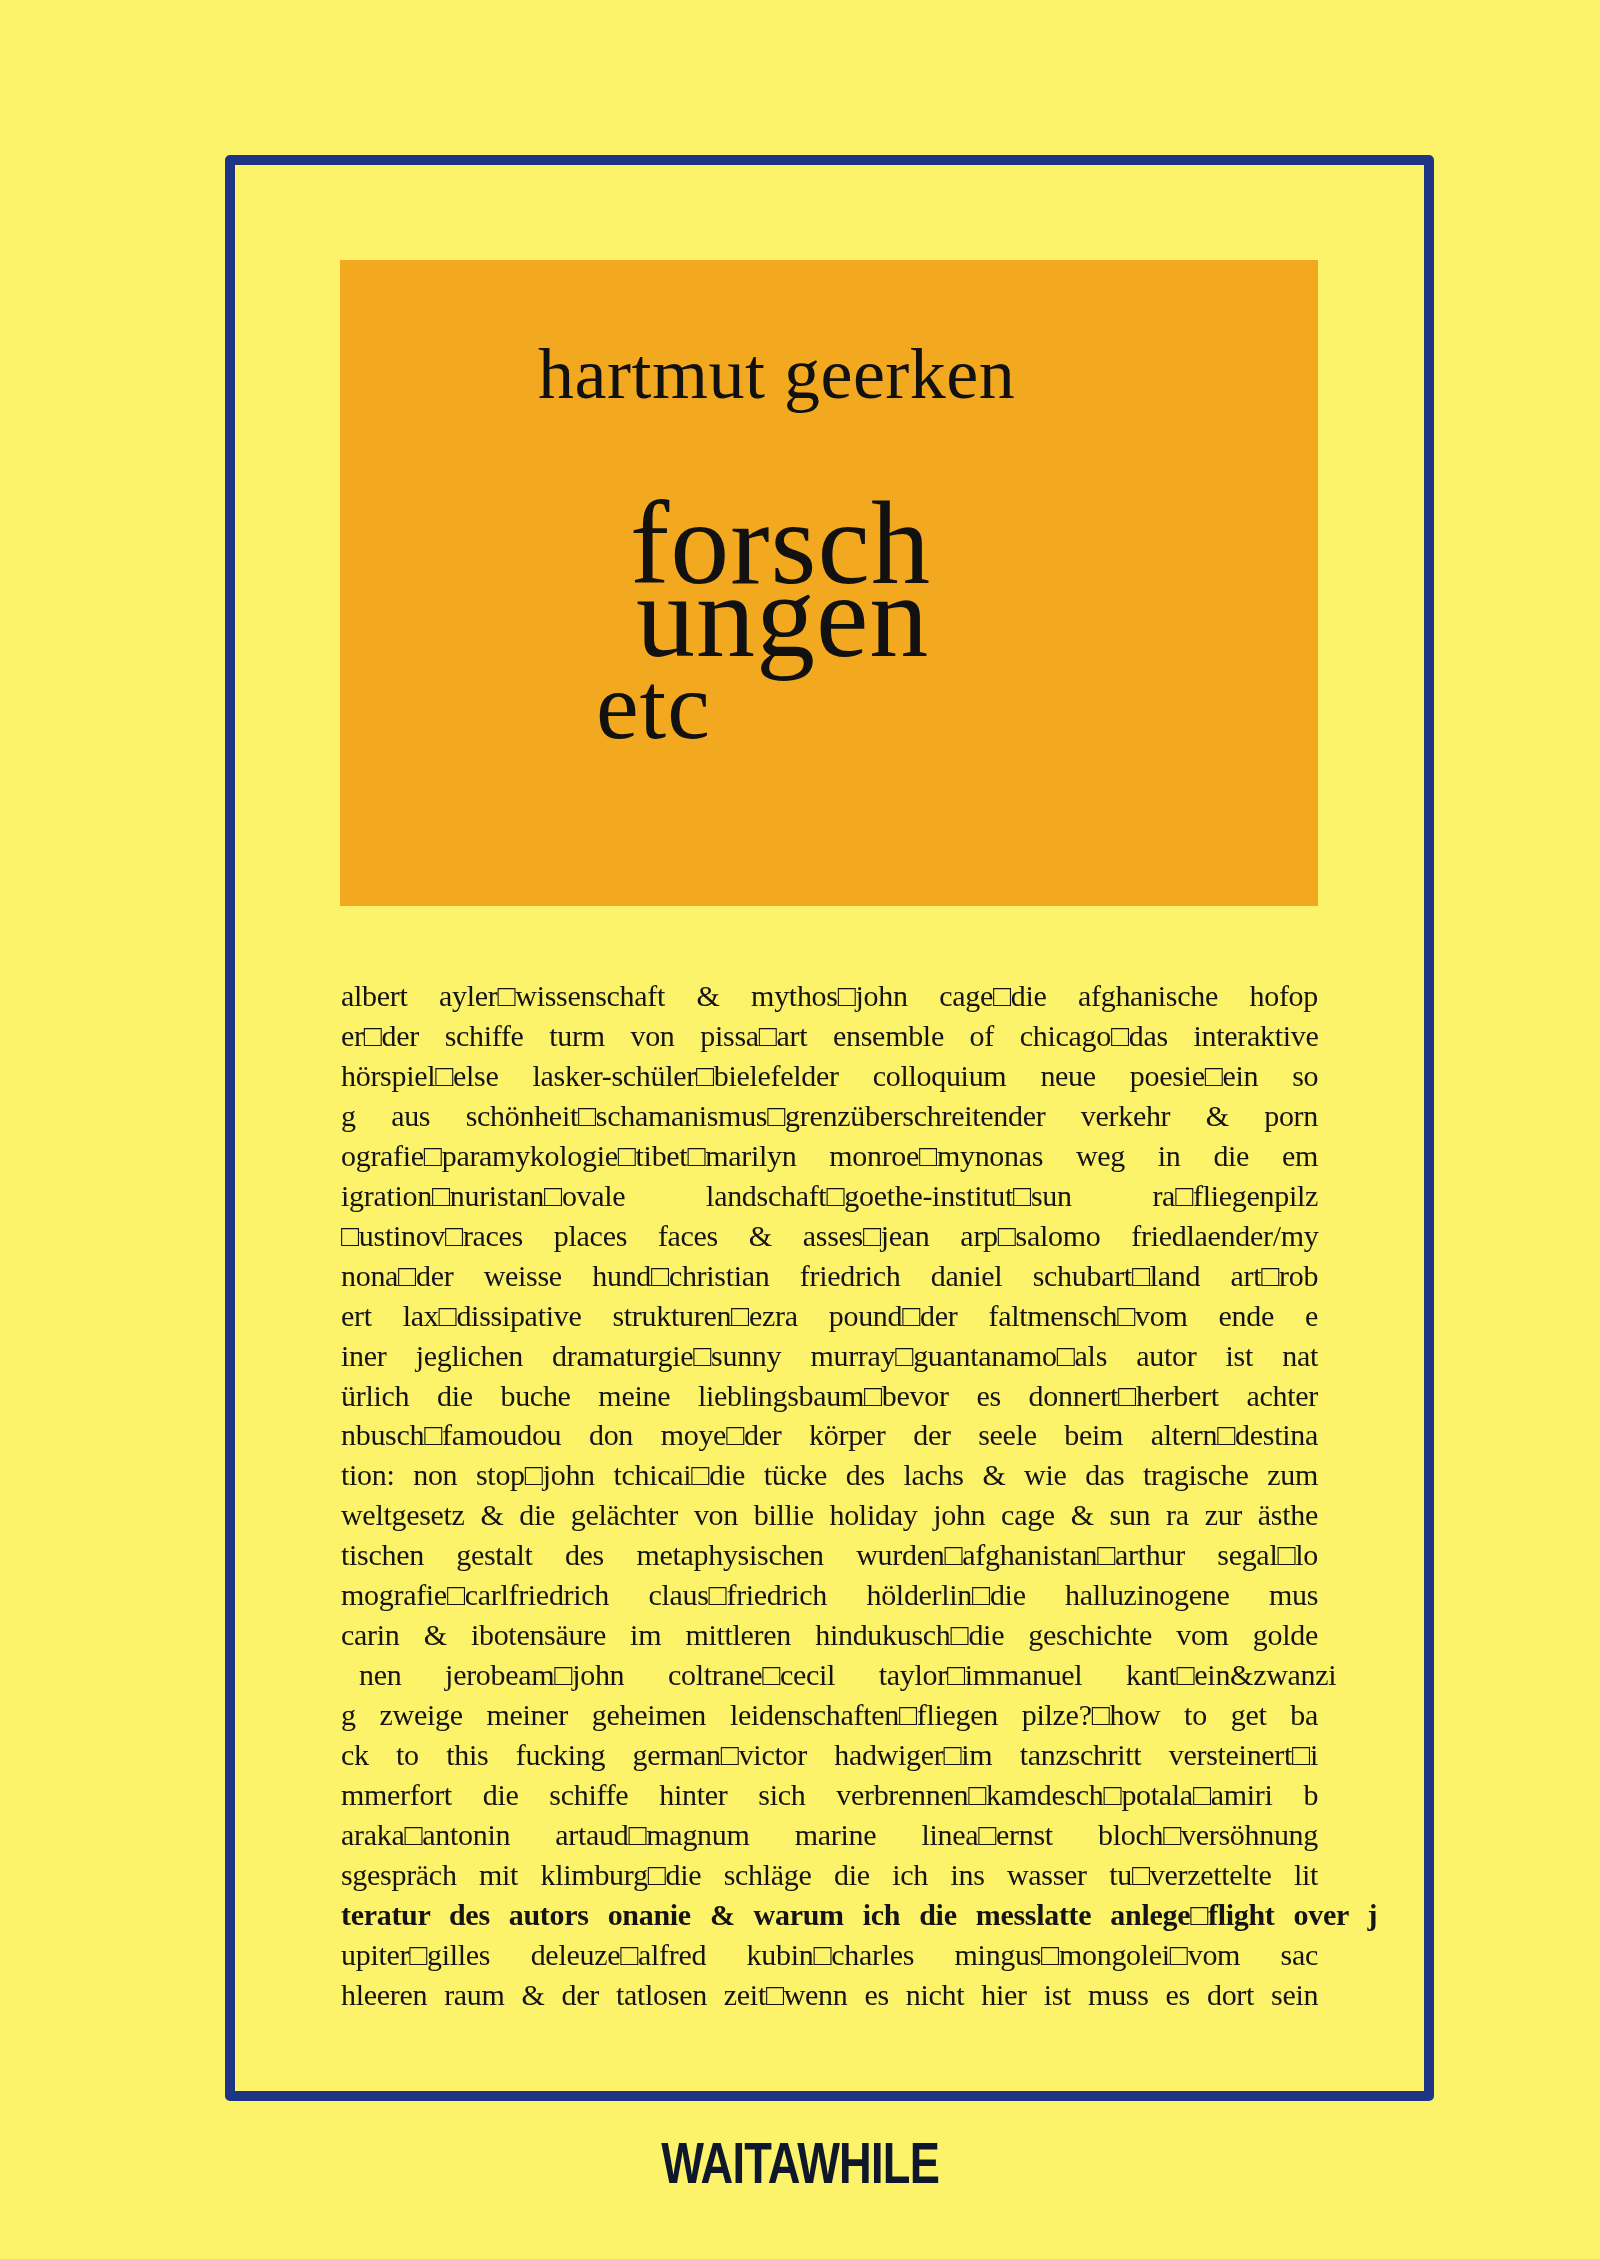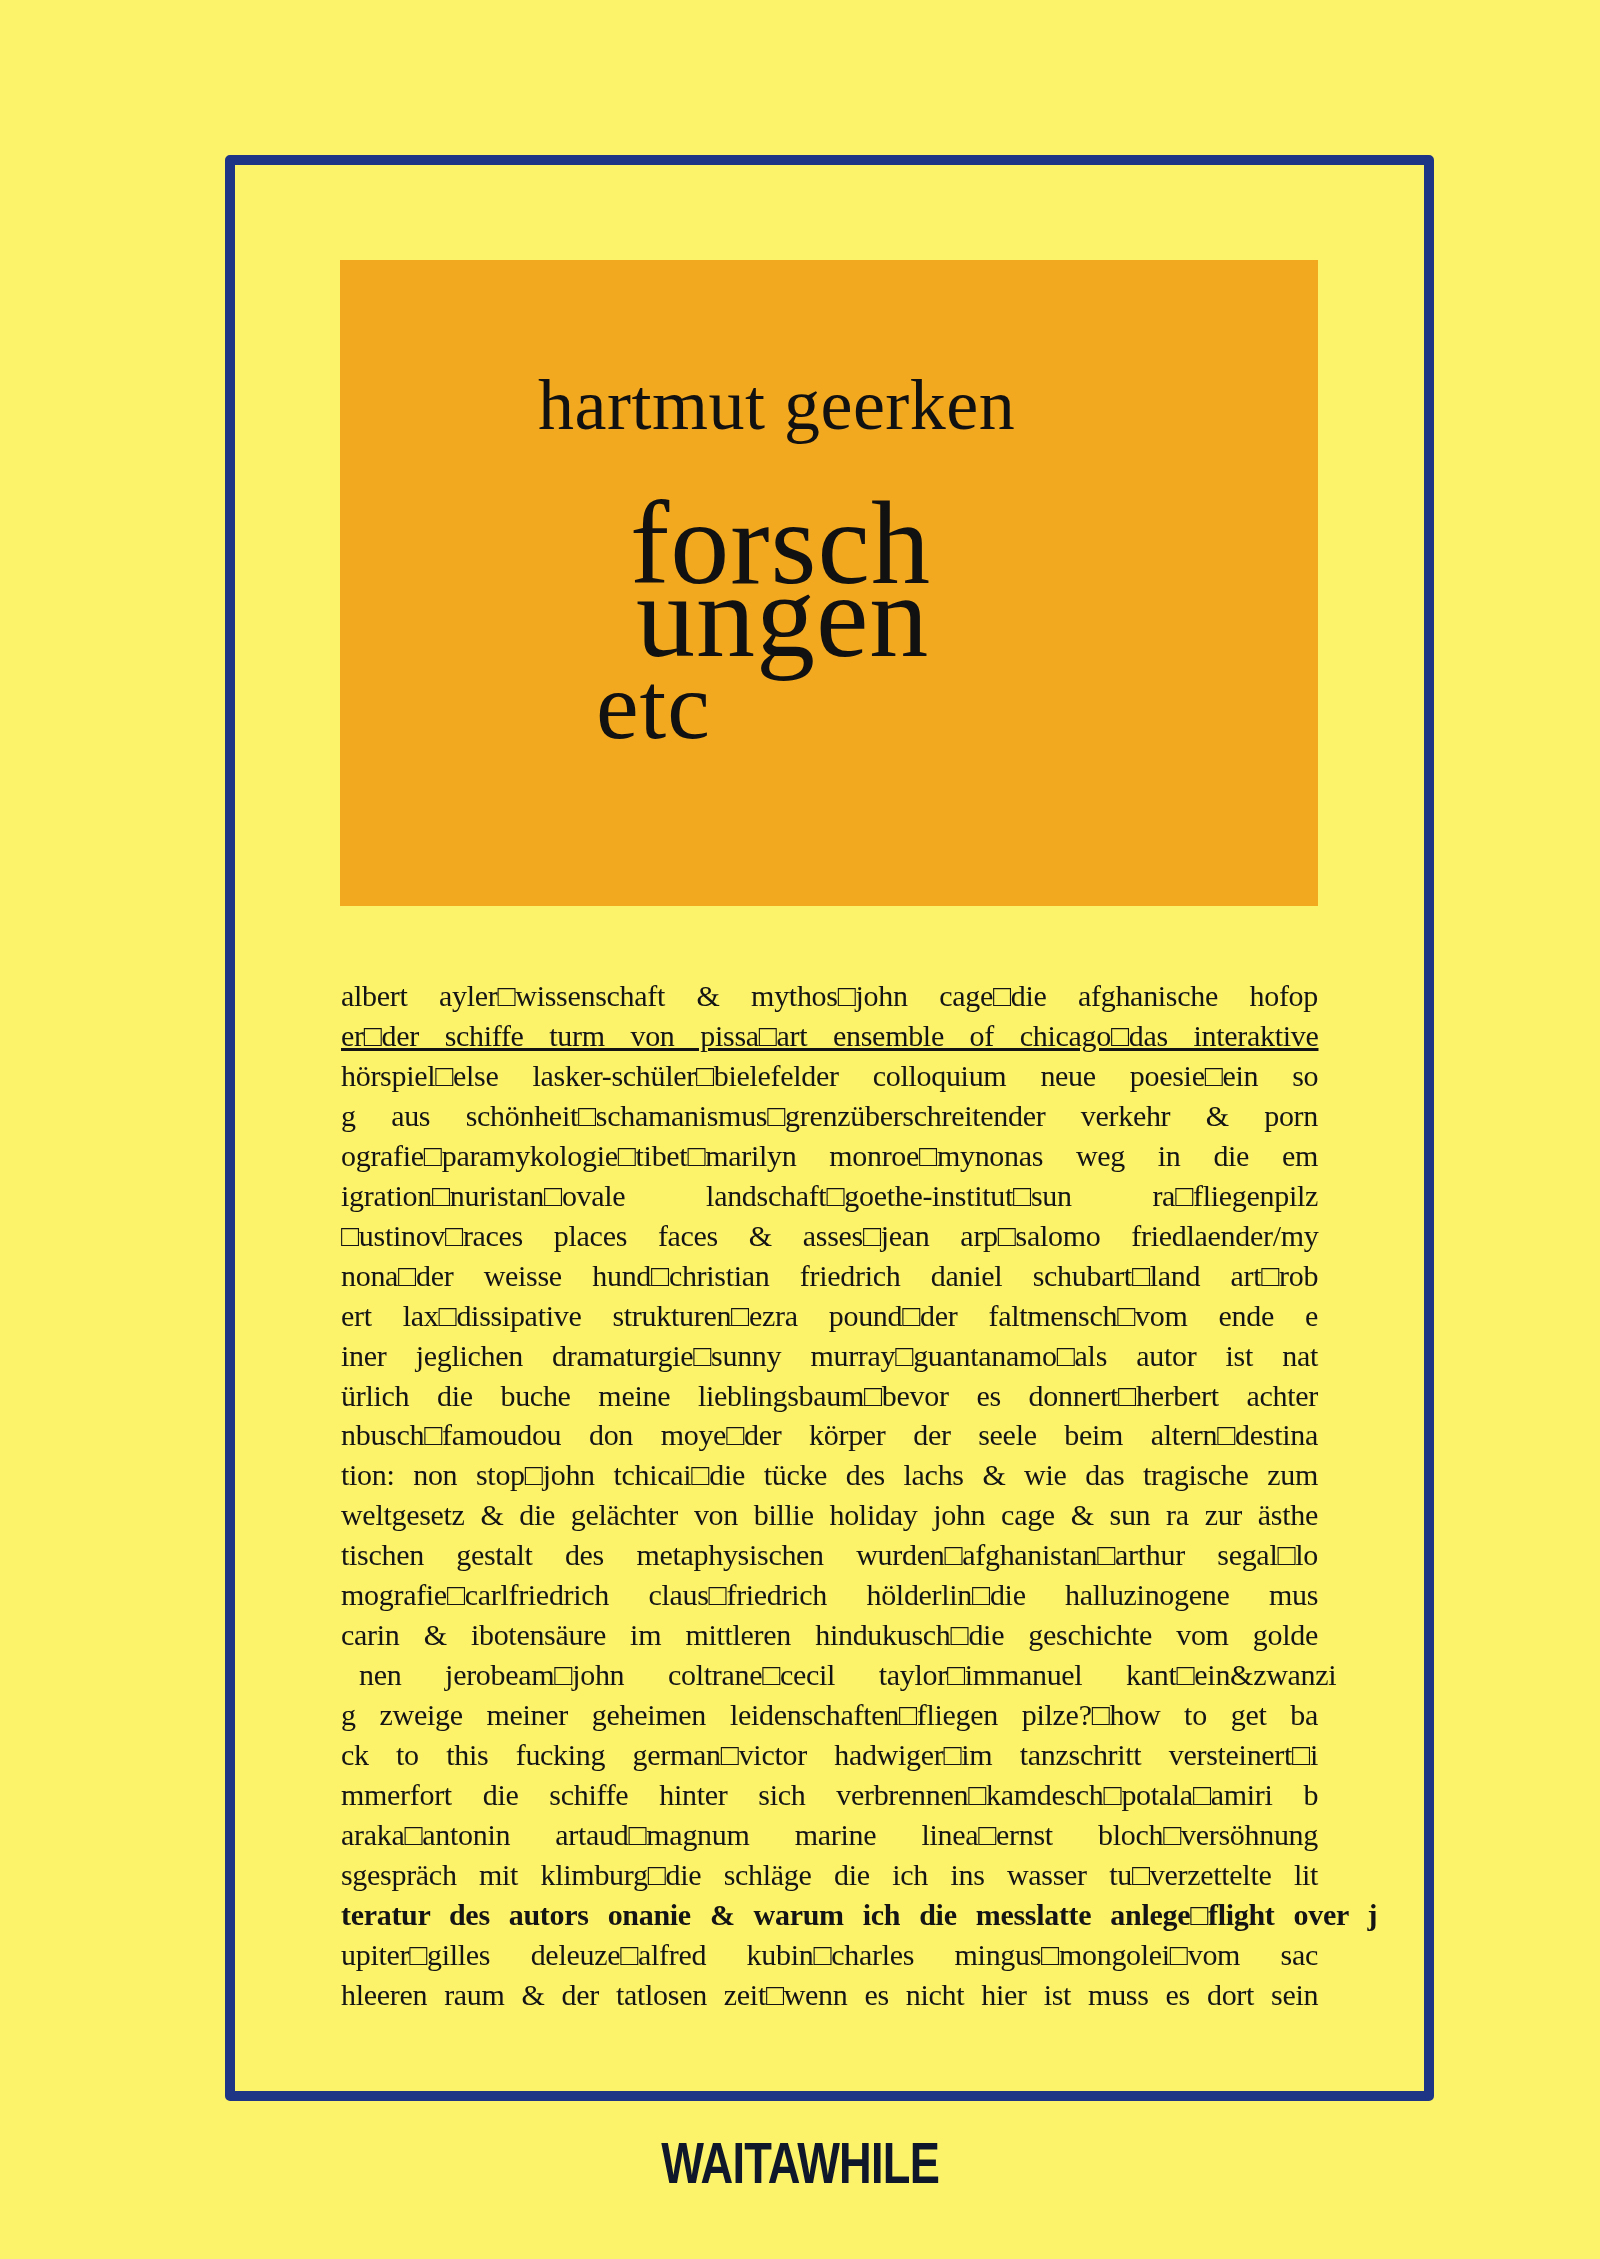--- a/index.html
+++ b/index.html
@@ -24,21 +24,20 @@
     }
     .author {
       position: absolute;
       left: 538px; top: 338px;
       font-family: "Liberation Serif", "DejaVu Serif", serif;
       font-size: 72px;
       line-height: 1;
       color: #111;
       white-space: nowrap;
       letter-spacing: 0.5px;
-      margin-top: 31px;
     }
     .title-line {
       position: absolute;
       font-family: "Liberation Serif", "DejaVu Serif", serif;
       font-size: 118px;
       line-height: 1;
       color: #111;
       white-space: nowrap;
     }
     .t1 { left: 630px; top: 485px; letter-spacing: 1px; }
@@ -87,21 +86,21 @@
 <div class="title-block"></div>
 
 <div class="author">hartmut geerken</div>
 
 <div class="title-line t1">forsch</div>
 <div class="title-line t2">ungen</div>
 <div class="title-line t3">etc</div>
 
 <div class="body-text">
   <div class="body-line" style="display: block; width: 977px; word-spacing: 24.3333px;">albert ayler□wissenschaft &amp; mythos□john cage□die afghanische hofop</div>
-  <div class="body-line" style="display: block; width: 977px; word-spacing: 18.5px; text-decoration: underline;">er□der schiffe turm von pissa□art ensemble of chicago□das interaktive</div>
+  <div class="body-line" style="display: block; width: 977px; word-spacing: 18.5px;">er□der schiffe turm von pissa□art ensemble of chicago□das interaktive</div>
   <div class="body-line" style="display: block; width: 977px; word-spacing: 26.8px;">hörspiel□else lasker-schüler□bielefelder colloquium neue poesie□ein so</div>
   <div class="body-line" style="display: block; width: 977px; word-spacing: 28.2px;">g aus schönheit□schamanismus□grenzüberschreitender verkehr &amp; porn</div>
   <div class="body-line" style="display: block; width: 977px; word-spacing: 25.6px;">ografie□paramykologie□tibet□marilyn monroe□mynonas weg in die em</div>
   <div class="body-line" style="display: block; width: 977px; word-spacing: 73.5px;">igration□nuristan□ovale landschaft□goethe-institut□sun ra□fliegenpilz</div>
   <div class="body-line" style="display: block; width: 977px; word-spacing: 23.6667px;">□ustinov□races places faces &amp; asses□jean arp□salomo friedlaender/my</div>
   <div class="body-line" style="display: block; width: 977px; word-spacing: 23.1667px;">nona□der weisse hund□christian friedrich daniel schubart□land art□rob</div>
   <div class="body-line" style="display: block; width: 977px; word-spacing: 23.8333px;">ert lax□dissipative strukturen□ezra pound□der faltmensch□vom ende e</div>
   <div class="body-line" style="display: block; width: 977px; word-spacing: 22px;">iner jeglichen dramaturgie□sunny murray□guantanamo□als autor ist nat</div>
   <div class="body-line" style="display: block; width: 977px; word-spacing: 20.5714px;">ürlich die buche meine lieblingsbaum□bevor es donnert□herbert achter</div>
   <div class="body-line" style="display: block; width: 977px; word-spacing: 20.4286px; font-family: Liberation Serif, serif;">nbusch□famoudou don moye□der körper der seele beim altern□destina</div>

